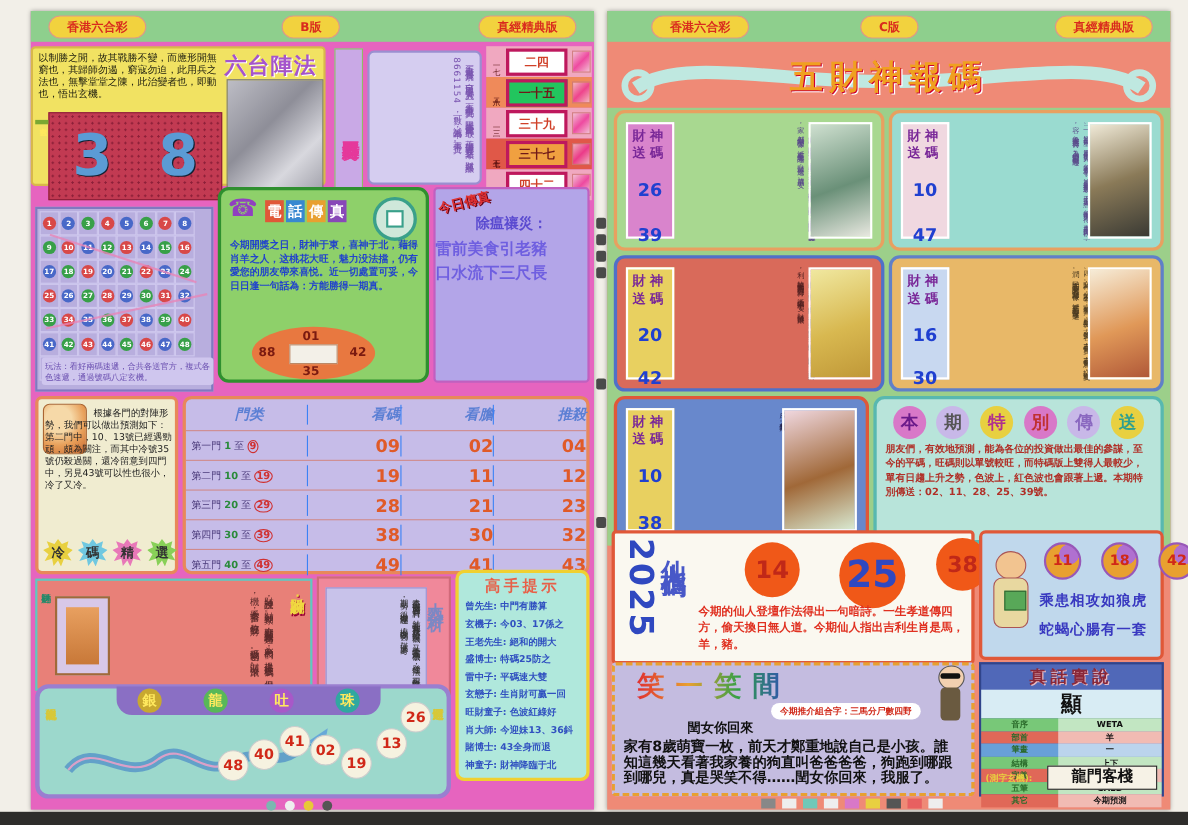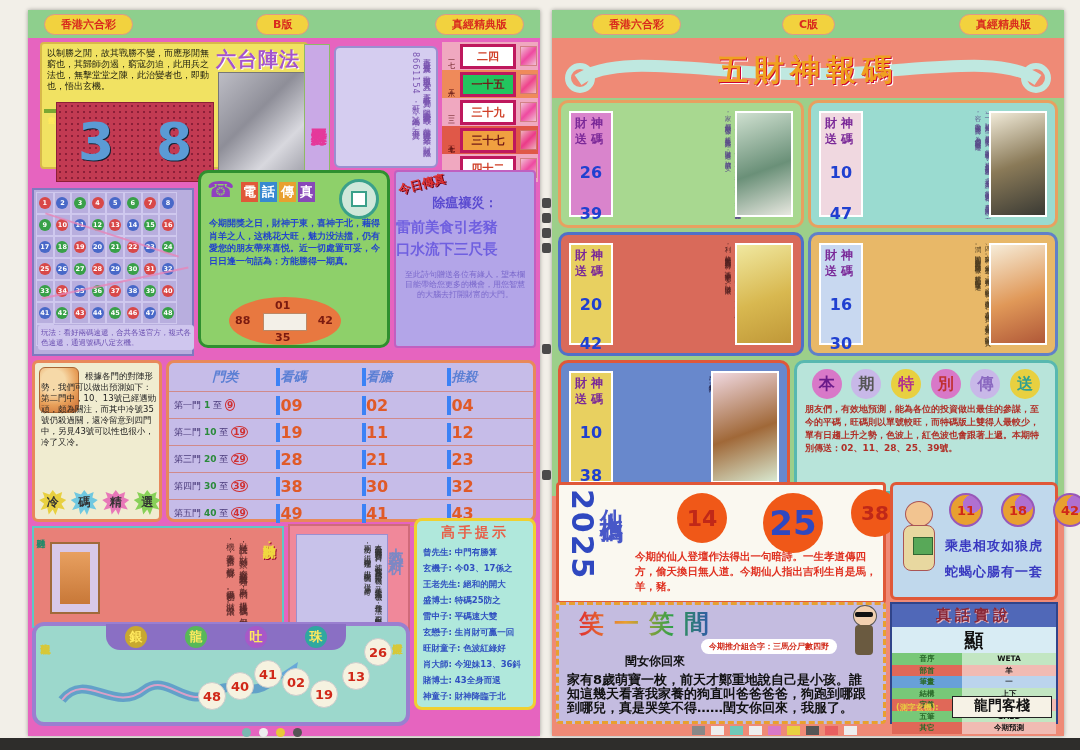--- a/index.html
+++ b/index.html
@@ -73,21 +73,21 @@
   .baby{position:absolute;left:4px;top:4px;width:38px;height:44px;border-radius:6px;
         background:radial-gradient(circle at 35% 30%,#f6d9a8 30%,#e8a05a 60%,#c86830 100%);border:1px solid #a63;}
   .predict .txt{position:absolute;left:6px;top:8px;width:118px;font-size:8.5px;line-height:11px;color:#222;
         text-indent:44px;}
   .stars{position:absolute;bottom:4px;left:2px;width:126px;display:flex;justify-content:space-around;}
   .star{width:27px;height:25px;display:flex;align-items:center;justify-content:center;font-size:12px;font-weight:bold;color:#333;
         clip-path:polygon(50% 0,63% 18%,85% 8%,80% 30%,100% 40%,82% 55%,95% 78%,70% 72%,60% 100%,50% 78%,35% 98%,30% 72%,5% 80%,18% 55%,0 40%,20% 30%,12% 8%,38% 18%);}
   .gtable{background:#c6bce8;border:3px solid #e8885a;border-radius:8px;}
   .grow{display:flex;height:26px;border-bottom:1px solid #d08a8a;align-items:center;}
   .grow .c0{width:108px;font-size:9px;color:#4a3a7a;padding-left:5px;}
-  .grow .c{width:86px;text-align:left;font-size:16px;font-weight:bold;color:#e05a28;border-left:4px solid #3b82f6;}
+  .grow .c{width:86px;text-align:right;font-size:16px;font-weight:bold;color:#e05a28;border-left:1px solid #3b82f6;}
   .grow.hd{height:28px;}
   .grow.hd .c,.grow.hd .c0{font-size:13px;color:#5b7fd4;font-weight:bold;font-style:italic;}
   .cg{color:#2a8a3a;font-weight:bold;} .cr{color:#d03030;font-weight:bold;border:1px solid #d03030;border-radius:50%;padding:0 1px;}
   .caishen{background:#e88078;border:2px solid #5ec8c4;}
   .caishen .side{position:absolute;left:0;top:4px;width:13px;font-size:9px;color:#1f8a6a;writing-mode:vertical-rl;}
   .stampart{position:absolute;left:16px;top:14px;width:46px;height:68px;background:#d8c8e8;border:2px solid #a06a3a;}
   .stampart i{position:absolute;left:8px;top:8px;right:8px;bottom:8px;
         background:linear-gradient(180deg,#e8a060,#c87838);}
   .caishen .body{position:absolute;left:66px;top:8px;height:88px;width:150px;font-size:8.5px;line-height:13px;color:#5a2a2a;}
   .caishen .ttl{position:absolute;right:4px;top:6px;font-size:13px;font-weight:bold;color:#f0d840;writing-mode:vertical-rl;text-shadow:1px 1px 0 #903;}
@@ -173,21 +173,21 @@
 
 <div class="stage">
 
   <div class="page left">
     <div class="band">
       <span class="badge" style="left:16px">香港六合彩</span>
       <span class="badge" style="left:228px">B版</span>
       <span class="badge" style="right:16px">真經精典版</span>
     </div>
 
-    <div class="sec article" style="left:12px;top:32px;width:268px;height:127px">
+    <div class="sec article" style="left:0;top:32px;width:268px;height:127px">
       <div class="txt">以制勝之閒，故其戰勝不變，而應形閒無窮也，其歸師勿遏，窮寇勿迫，此用兵之法也，無擊堂堂之陳，此治變者也，即動也，悟出玄機。</div>
       <div class="ttl">六台陣法</div>
       <div class="photo" style="position:absolute;left:176px;top:28px;width:86px;height:108px"></div>
       <div class="numbox" style="left:14px;top:58px;width:156px;height:78px">
         <span class="sidelabel">六合玄機</span>
         <span class="bignum">3</span>
         <span class="bignum">8</span>
       </div>
     </div>
 
@@ -391,21 +391,20 @@
         <b style="left:46px;bottom:1px">35</b>
         <span class="pill"></span>
       </div>
     </div>
 
     <div class="sec poempanel" style="left:366px;top:160px;width:142px;height:178px">
       <div class="corner">今日傳真</div>
       <h4>除瘟禳災：</h4>
       <div class="line">雷前美食引老豬</div>
       <div class="line">口水流下三尺長</div>
-      <div class="note">至此詩句贈送各位有緣人，望本欄目能帶给您更多的機會，用您智慧的大腦去打開財富的大門。</div>
     </div>
 
     <div class="sec predict" style="left:4px;top:350px;width:130px;height:162px">
       <div class="baby"></div>
       <div class="txt">根據各門的對陣形勢，我們可以做出預測如下：第二門中，10、13號已經遇勁頑，頗為關注，而其中冷號35號仍殺過關，還冷留意到四門中，另見43號可以性也很小，冷了又冷。</div>
       <div class="stars">
           <div class="star" style="background: rgb(232, 208, 64);">冷</div>
           <div class="star" style="background: rgb(112, 200, 224);">碼</div>
           <div class="star" style="background: rgb(232, 120, 184);">精</div>
           <div class="star" style="background: rgb(136, 208, 88);">選</div>

